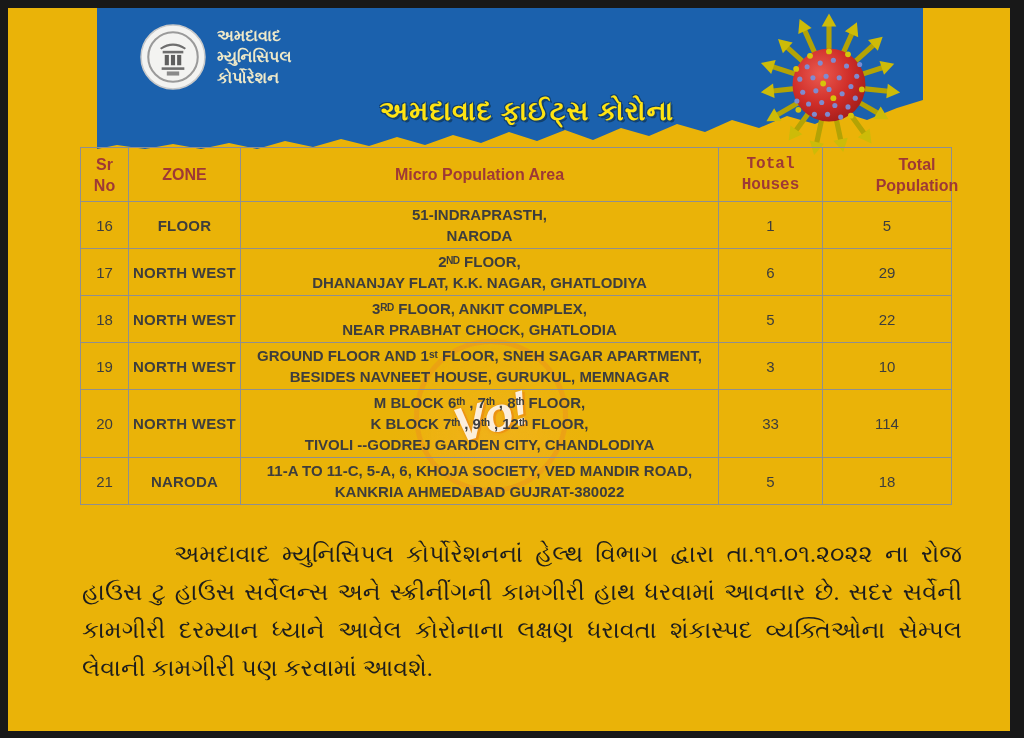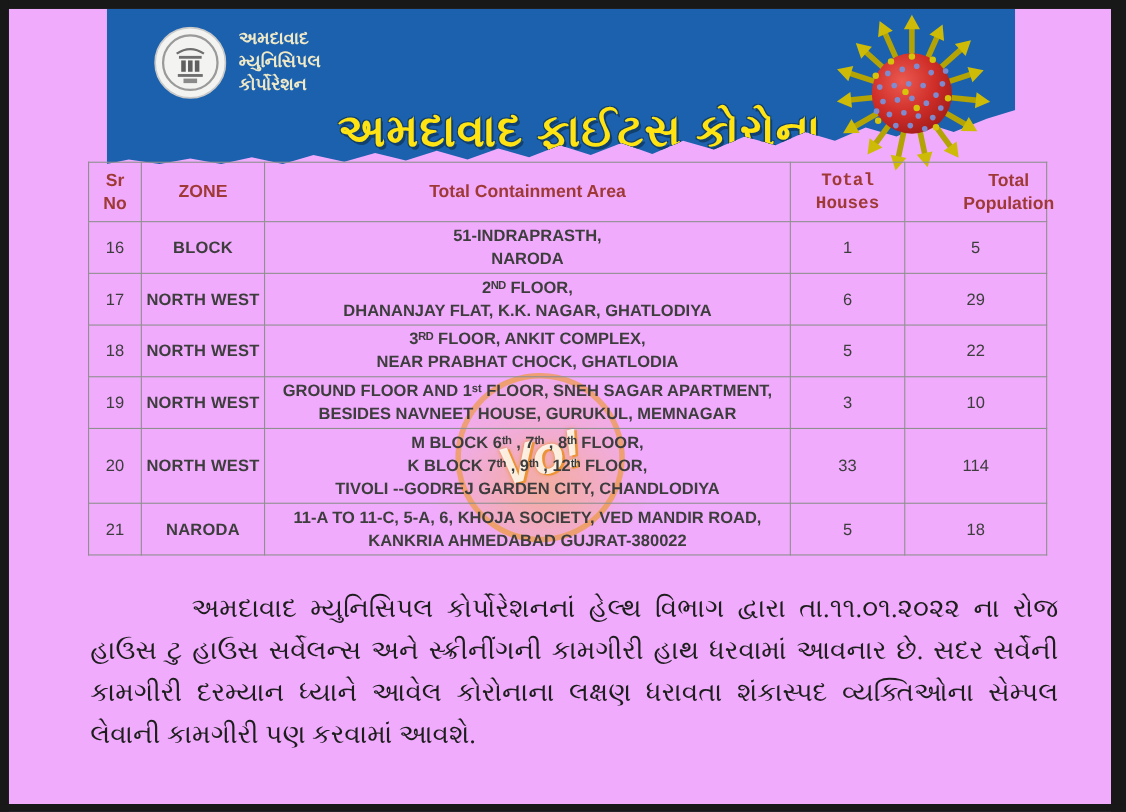--- a/index.html
+++ b/index.html
@@ -1,21 +1,21 @@
 <!DOCTYPE html>
 <html><head>
 <meta charset="utf-8">
 <style>
   * { margin: 0; padding: 0; box-sizing: border-box; }
   html, body { width: 1024px; height: 738px; overflow: hidden; }
   body { background: #181818; font-family: "Liberation Sans", sans-serif; position: relative; }
 
   .page {
     position: absolute; left: 8px; top: 8px; width: 1004px; height: 723px;
-    background: #f0abfc; overflow: hidden;
+    background: #eab308; overflow: hidden;
   }
 
   
   .banner {
     position: absolute; left: 89px; top: 0; width: 826px; height: 142px;
     background: #1b61ad;
     clip-path: polygon(0px 0px, 826px 0px, 826px 92px, 800px 100px, 770px 112px,
       745px 104px, 718px 116px, 690px 108px, 662px 120px, 635px 112px, 608px 124px,
       580px 116px, 552px 128px, 524px 120px, 496px 132px, 468px 122px, 440px 133px,
       412px 124px, 384px 135px, 356px 127px, 328px 137px, 300px 129px, 272px 138px,
@@ -23,21 +23,21 @@
       76px 136px, 48px 141px, 20px 137px, 0px 141px);
   }
   .logo-wrap { position: absolute; left: 43px; top: 16px; width: 66px; height: 66px; }
   .org-name {
     position: absolute; left: 120px; top: 17px;
     color: #efe9c8; font-weight: bold; font-size: 16px; line-height: 21px;
     font-family: "Liberation Sans", sans-serif;
   }
   .banner-title {
     position: absolute; left: 110px; top: 88px; width: 640px;
-    text-align: center; font-size: 41px; font-weight: bold; letter-spacing: 1px;
+    text-align: center; font-size: 27px; font-weight: bold; letter-spacing: 1px;
     color: #ffe312;
     text-shadow: 2px 2px 0 #12406e, -1px -1px 0 #12406e, 1px -1px 0 #12406e, -1px 1px 0 #12406e;
     font-family: "Liberation Sans", sans-serif;
     white-space: nowrap;
   }
   .virus { position: absolute; left: 742px; top: 4px; width: 158px; height: 146px; }
 
   
   .watermark {
     position: absolute; left: 406px; top: 331px; width: 154px; height: 154px;
@@ -245,32 +245,32 @@
     </colgroup>
     <tbody>
         <tr>
       <th>
             <div class="th-inner w-sr">Sr No</div>
           </th>
       <th>
             <div class="th-inner">ZONE</div>
           </th>
       <th>
-            <div class="th-inner">Total Containment Area</div>
+            <div class="th-inner">Micro Population Area</div>
           </th>
       <th>
             <div class="th-inner w-hou">Total Houses</div>
           </th>
       <th>
             <div class="th-inner w-pop">Total Population</div>
           </th>
     </tr>
     <tr class="r-std">
       <td class="cell-num">16</td>
-      <td class="cell-zone">BLOCK</td>
+      <td class="cell-zone">FLOOR</td>
       <td class="cell-area">
         <div>51-INDRAPRASTH,</div>
         <div>NARODA</div>
       </td>
       <td class="cell-num">1</td>
       <td class="cell-num">5</td>
     </tr>
     <tr class="r-std">
       <td class="cell-num">17</td>
       <td class="cell-zone">NORTH WEST</td>

